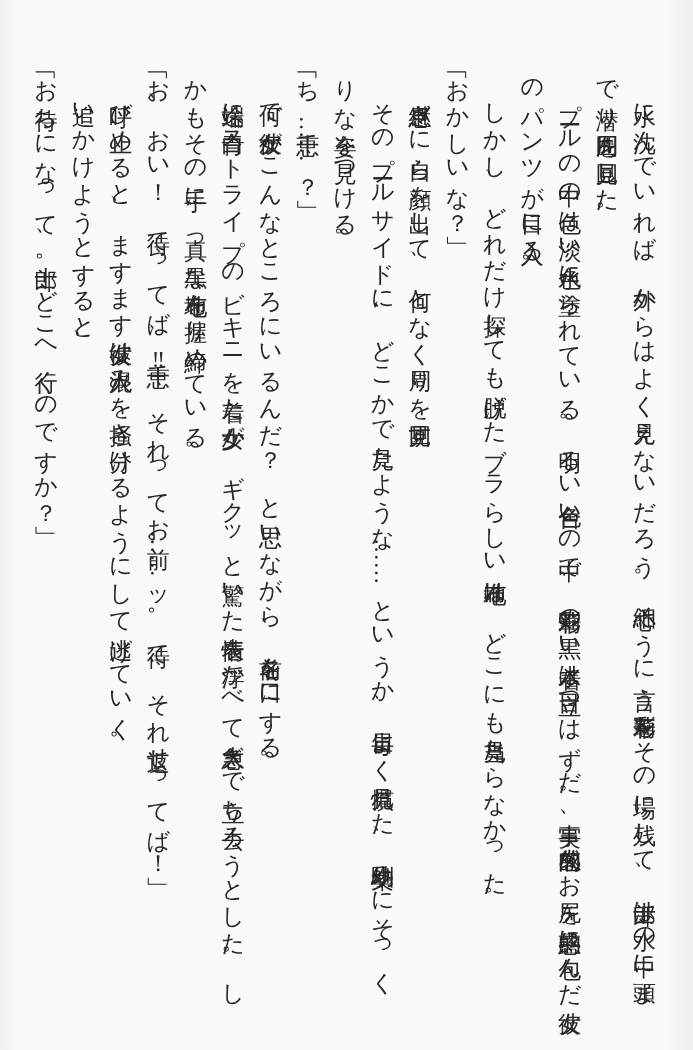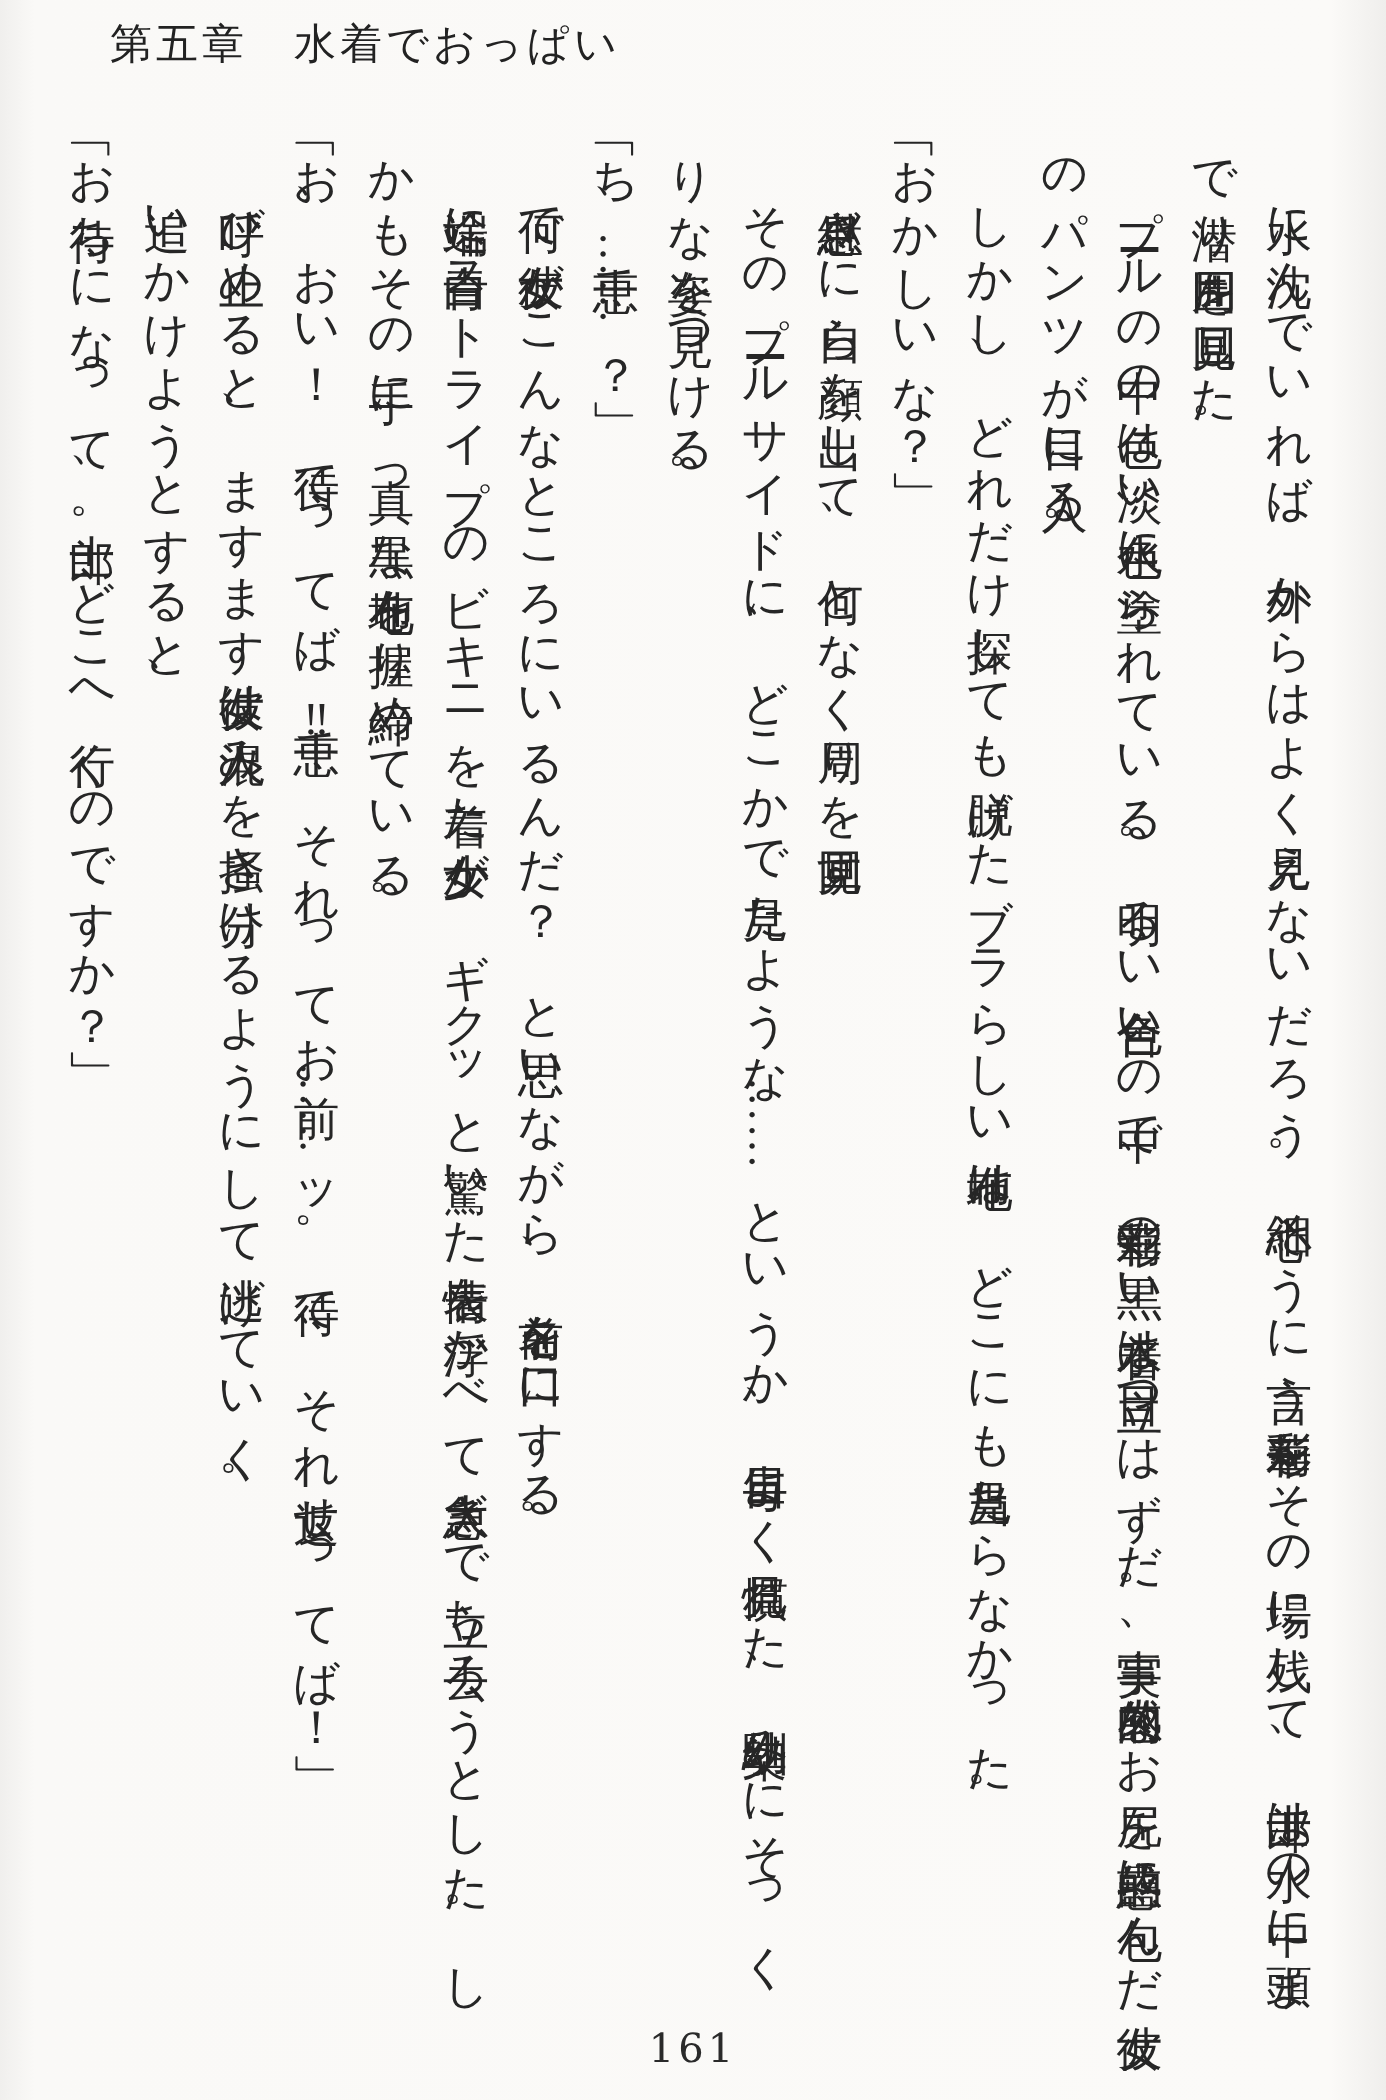--- a/index.html
+++ b/index.html
@@ -59,32 +59,30 @@
     font-size: 20px;
     letter-spacing: 2px;
     color: #2a2a2a;
     font-family: "DejaVu Serif", "Liberation Serif", serif;
   }
 </style>
 </head>
 <body>
 
 <div class="page">
-  <div class="chapter-header">第五章　水着でおっぱい</div>
 
   <div class="body-text" id="body-text">
       <p class="indent">水に沈んでいれば、外からはよく見えないだろう。心細そうに言う彩莉華をその場に残して、士郎は水の中に頭まで潜り周囲を見回した。</p>
       <p class="indent">プールの中の色は淡い水色に塗られている。明るい色合いの中で、彩莉華の黒い水着は目立つはずだ。事実、肉感的なお尻を蠱惑的に包んだ彼女のパンツが目に入る。</p>
       <p class="indent">しかし、どれだけ探しても脱げたブラらしい布地は、どこにも見当たらなかった。</p>
       <p class="">「おかしいな？」</p>
       <p class="indent">息継ぎに自ら顔を出して、何となく周りを見回す。</p>
       <p class="indent">そのプールサイドに、どこかで見たような……というか、毎日よく見慣れた、幼馴染みにそっくりな姿を見つける。</p>
       <p class="">「ち、千恵……？」</p>
       <p class="indent">何で彼女がこんなところにいるんだ？　と思いながら、名前を口にする。</p>
       <p class="indent">途端に青白ストライプのビキニを着た少女が、ギクッと驚いた表情を浮かべて大急ぎで立ち去ろうとした。しかもその手に、真っ黒な布地を握り締めている。</p>
       <p class="">「お、おい！　待てってば、千恵‼　それってお前……ッ。待て、それ返せってば！」</p>
       <p class="indent">呼び止めると、ますます彼女は人混みを掻き分けるようにして逃げていく。</p>
       <p class="indent">追いかけようとすると、</p>
       <p class="">「お待ちになって、士郎。どこへ行くのですか？」</p>
     </div>
 
-  <div class="page-number">161</div>
 </div>
 
 </body></html>

